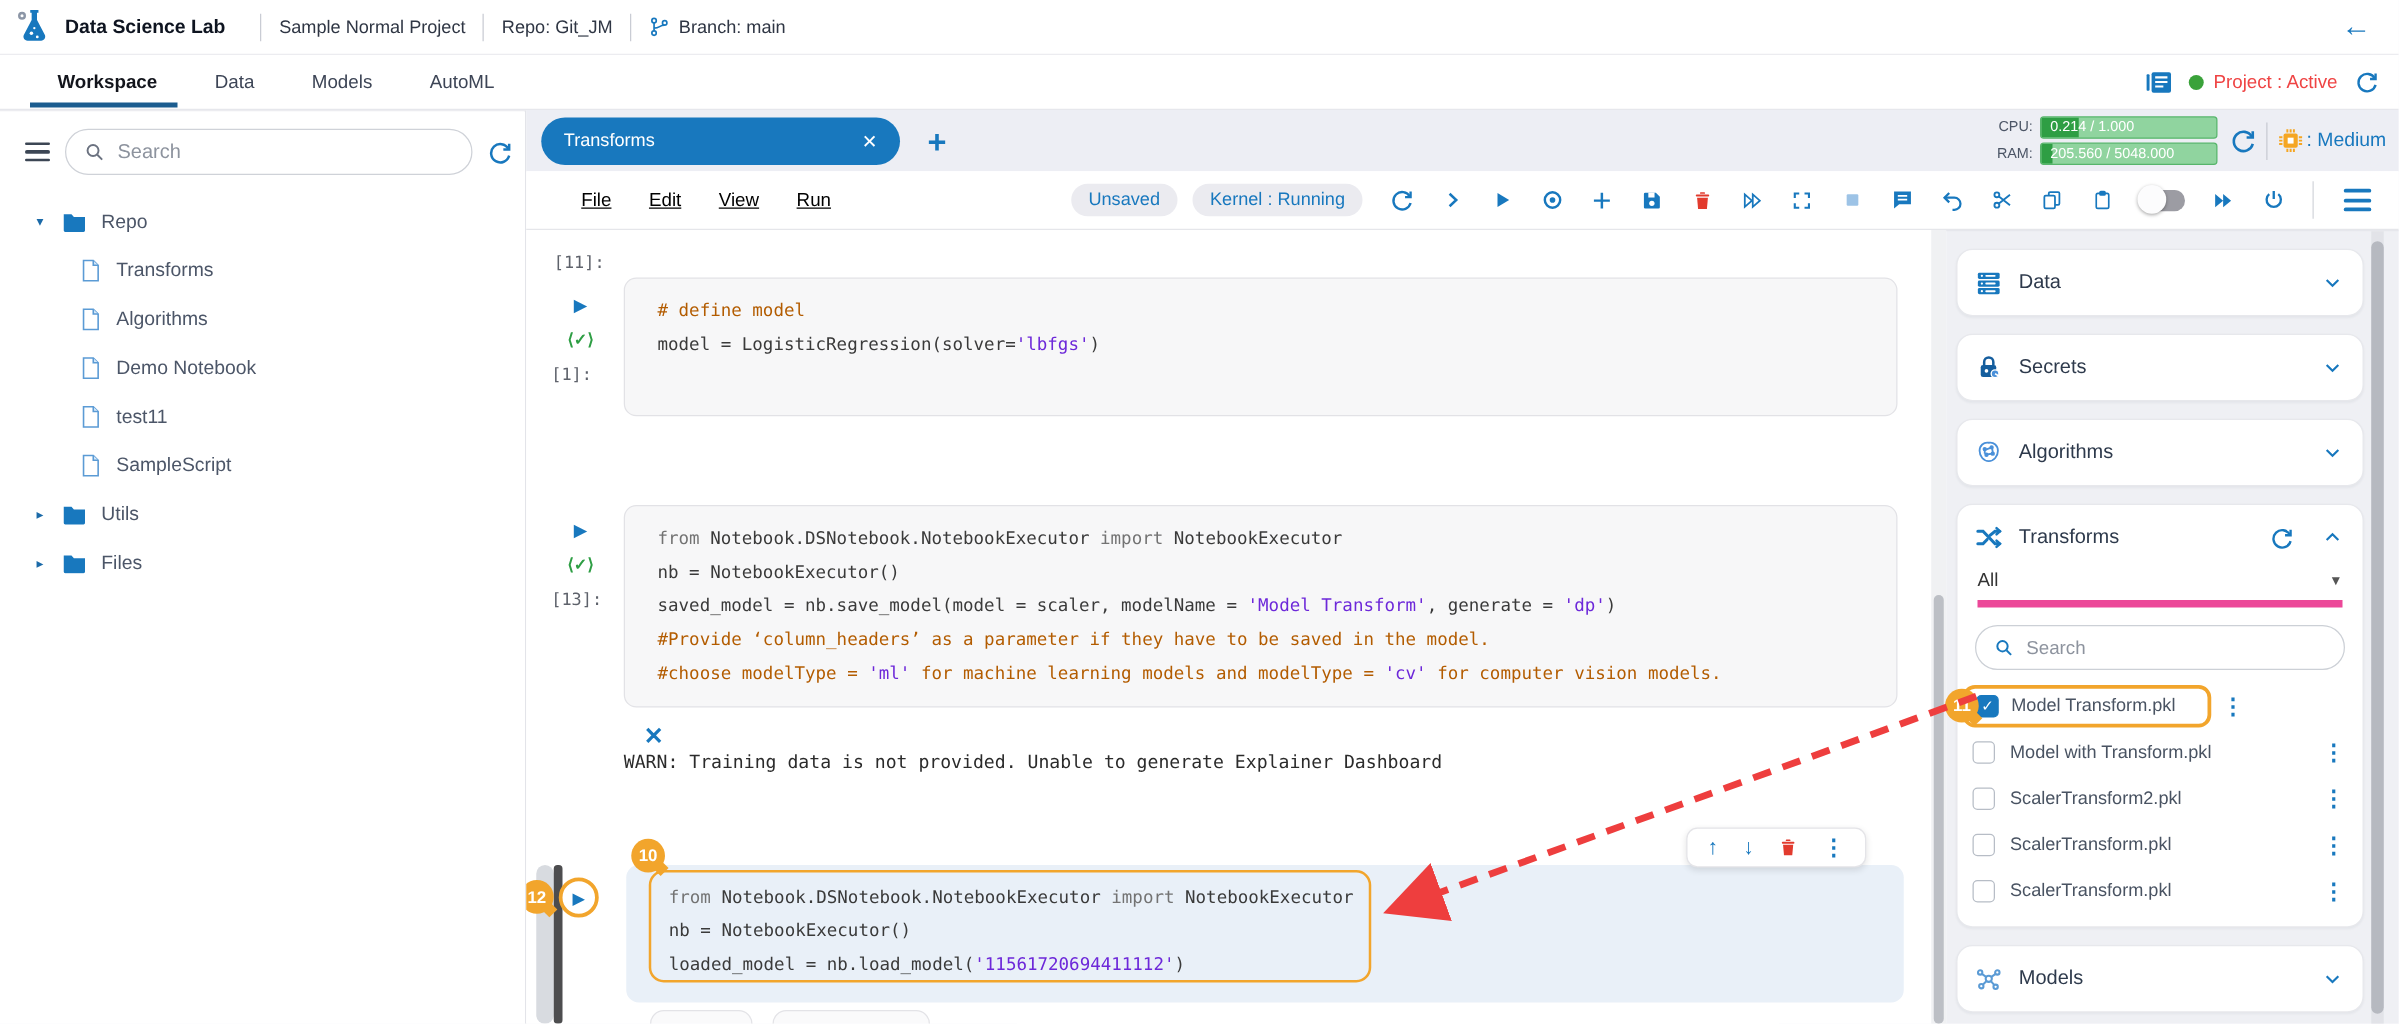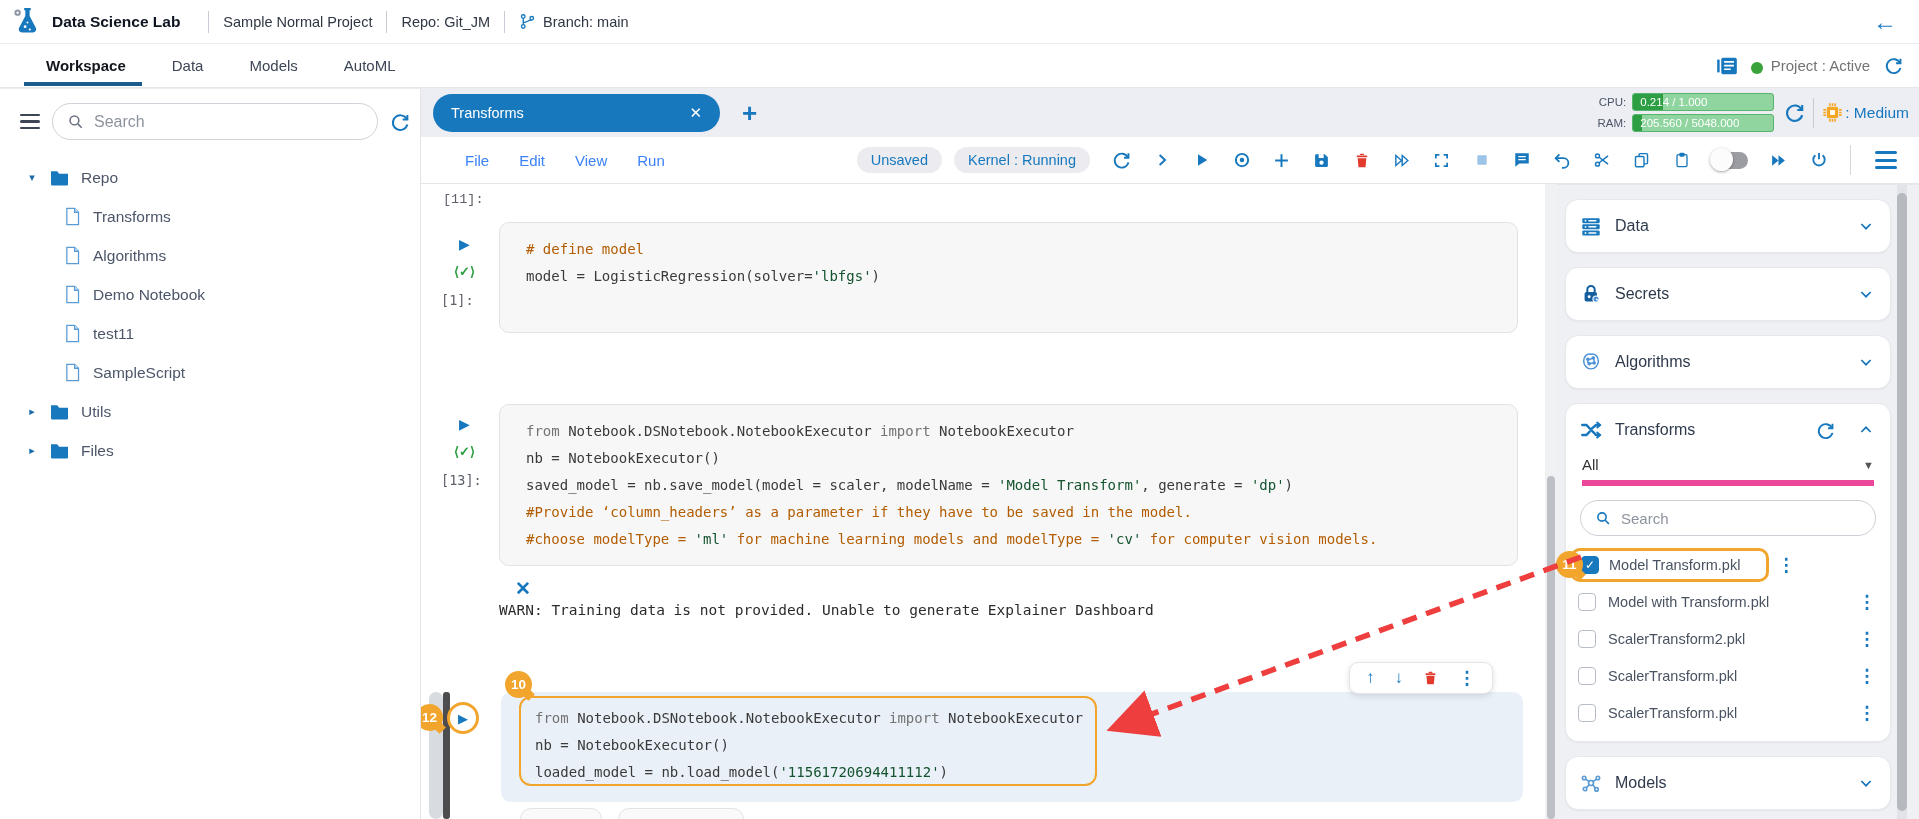--- a/index.html
+++ b/index.html
@@ -15,21 +15,21 @@
   .branch-wrap { display:flex; align-items:center; gap:7px; }
   .spacer { flex:1; }
   .back-arrow { color:#1878be; font-size:24px; font-weight:bold; cursor:pointer; margin-right:8px; }
 
   
   .navbar { height:44px; display:flex; align-items:center; padding:0 16px 0 44px; background:#fff; border-bottom:1px solid #e6e7ec; position:relative; }
   .nav-tab { font-size:15px; color:#3d4556; margin-right:42px; cursor:pointer; position:relative; padding:12px 2px; }
   .nav-tab.active { color:#13151c; font-weight:bold; }
   .nav-tab.active::after { content:''; position:absolute; left:-20px; right:-14px; bottom:0; height:4px; background:#1b5c8f; }
   .nav-right { margin-left:auto; display:flex; align-items:center; gap:14px; }
-  .status-green { color:#737373; font-size:15px; display:flex; align-items:flex-end; gap:8px; }
+  .status-green { color:#ef4444; font-size:15px; display:flex; align-items:center; gap:8px; }
   .dot { width:12px; height:12px; border-radius:50%; background:#3aa23a; display:inline-block; }
 
   
   .body-row { display:flex; height:731px; }
 
   
   .sidebar { width:421px; background:#fff; border-right:1px solid #e3e4e9; border-top:1px solid #ececf0; padding-top:14px; flex:none; }
   .search-row { display:flex; align-items:center; padding:0 10px 0 20px; gap:12px; }
   .hamb { display:inline-flex; flex-direction:column; gap:4px; cursor:pointer; }
   .hamb i { width:20px; height:2.6px; background:#3c4654; border-radius:2px; }
@@ -54,40 +54,40 @@
   .res-row { display:flex; align-items:center; gap:6px; }
   .res-label { font-size:11.5px; color:#4c5566; width:34px; text-align:right; }
   .bar { width:142px; height:18px; border-radius:3px; background:#90d49f; position:relative; overflow:hidden; border:1px solid #57b56b; }
   .bar .fill { position:absolute; left:0; top:0; bottom:0; background:#2e9e44; }
   .bar .txt { position:absolute; left:7px; top:1.5px; font-size:11.5px; color:#fff; white-space:nowrap; }
   .strip-div { width:1px; height:30px; background:#c7cad2; margin:0 6px; }
   .medium { color:#1878be; font-size:15.5px; }
 
   
   .menubar { height:47px; background:#fff; border-bottom:1px solid #e5e6ea; display:flex; align-items:center; padding:0 22px 0 44px; gap:0; }
-  .menu-item { font-size:15px; color:#3b82f6; margin-right:30px; cursor:pointer; }
+  .menu-item { font-size:15px; color:#000000; margin-right:30px; cursor:pointer;text-decoration:underline; }
   .pill { background:#ebebf0; color:#1878be; font-size:14.5px; border-radius:15px; padding:5px 14px; margin-left:12px; white-space:nowrap; }
   .mb-icons { display:flex; align-items:center; gap:21px; margin-left:22px; color:#1878be; }
   .mb-icons .ic { width:19px; height:19px; display:inline-flex; align-items:center; justify-content:center; cursor:pointer; color:#1878be; }
   .toggle { width:36px; height:17px; border-radius:9px; background:#9c9ca3; position:relative; cursor:pointer; }
   .toggle .knob { position:absolute; left:-2px; top:-3.5px; width:23px; height:23px; border-radius:50%; background:#fcfcfd; box-shadow:0 1px 3px rgba(0,0,0,.35); }
   .mb-div { width:1px; height:30px; background:#d4d6dc; margin-left:22px; }
   .hamb-blue { display:inline-flex; flex-direction:column; gap:4.5px; margin-left:24px; cursor:pointer; }
   .hamb-blue i { width:22px; height:3px; background:#1878be; border-radius:2px; }
 
   
   .content-row { flex:1; display:flex; min-height:0; }
   .notebook { position:relative; flex:1; background:#fff; overflow:hidden; }
   .nb-scroll { width:12px; background:#f0f1f3; position:relative; flex:none; }
   .nb-scroll .thumb { position:absolute; left:2px; width:8px; border-radius:4px; background:#bcbfc5; top:46%; height:54%; }
 
   .exec-label { position:absolute; font-size:13.5px; color:#5e626b; font-family:"DejaVu Sans Mono",monospace; }
   .cell-box { position:absolute; left:78px; right:27px; background:#f7f7f8; border:1px solid #e2e2e6; border-radius:10px; padding:13px 0 13px 26px; }
   .cl { font-family:"DejaVu Sans Mono",monospace; font-size:14px; line-height:27px; color:#3a3a3a; white-space:pre; }
-  .tok-cm { color:#b35c00; } .tok-st { color:#14532d; } .tok-kw { color:#737373; }
+  .tok-cm { color:#b35c00; } .tok-st { color:#6d28d9; } .tok-kw { color:#737373; }
   .g-play { position:absolute; color:#1878be; font-size:14px; cursor:pointer; }
   .g-check { position:absolute; color:#2e9e44; font-size:13px; font-weight:bold; }
 
   .warn-x { position:absolute; color:#1878be; font-size:19px; font-weight:bold; cursor:pointer; }
   .warn-text { position:absolute; font-family:"DejaVu Sans Mono",monospace; font-size:14.5px; color:#2b2b2b; }
 
   .cell-toolbar { position:absolute; display:flex; align-items:center; gap:20px; background:#fff; border:1px solid #e4e4e8; border-radius:9px; box-shadow:0 2px 6px rgba(0,0,0,.12); padding:5px 16px; z-index:20; }
   .ct-arrow { color:#1878be; font-size:17px; font-weight:bold; cursor:pointer; }
   .kebab { color:#1878be; font-size:18px; font-weight:bold; cursor:pointer; line-height:1; }
 
@@ -432,21 +432,21 @@
         <span class="hamb-blue">
             <i></i>
             <i></i>
             <i></i>
           </span>
       </div>
 
       <div class="content-row">
 
         <div class="notebook">
-          <span class="exec-label" style="left:22px; top:8px;font-family:Liberation Mono, monospace;">[11]:</span>
+          <span class="exec-label" style="left:22px; top:18px;">[11]:</span>
 
           <span class="g-play" style="left:38px; top:52px;">▶</span>
           <span class="g-check" style="left:33px; top:80px;">⟨✓⟩</span>
           <span class="exec-label" style="left:20px; top:108px;">[1]:</span>
           <div class="cell-box" style="top:38px; height:111px;">
               <div class="cl"><span class="tok-cm"># define model</span></div>
               <div class="cl"><span>model = LogisticRegression(solver=</span><span class="tok-st">'lbfgs'</span><span>)</span></div>
             </div>
 
           <span class="g-play" style="left:38px; top:232px;">▶</span>

